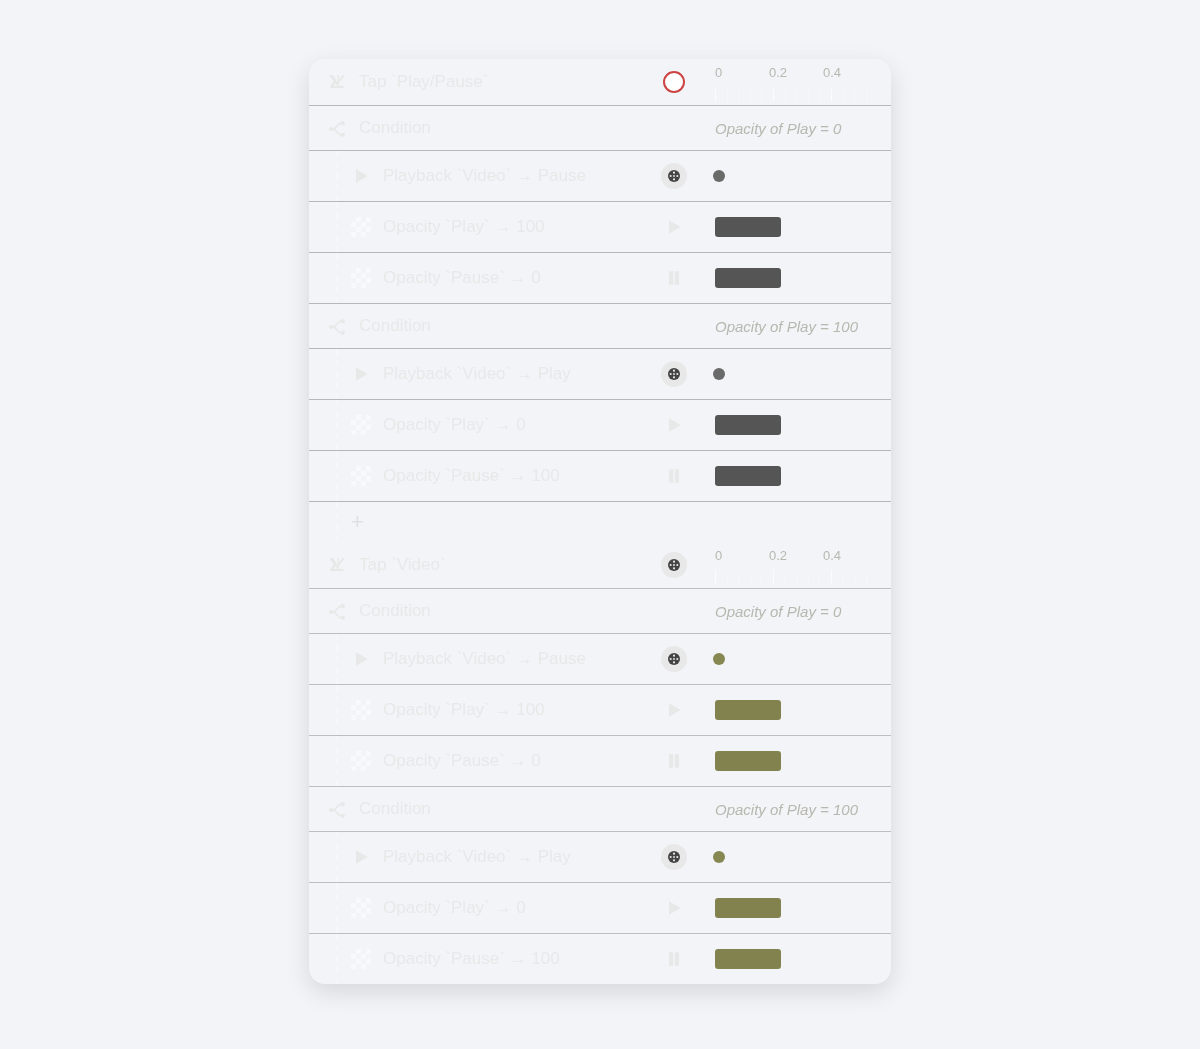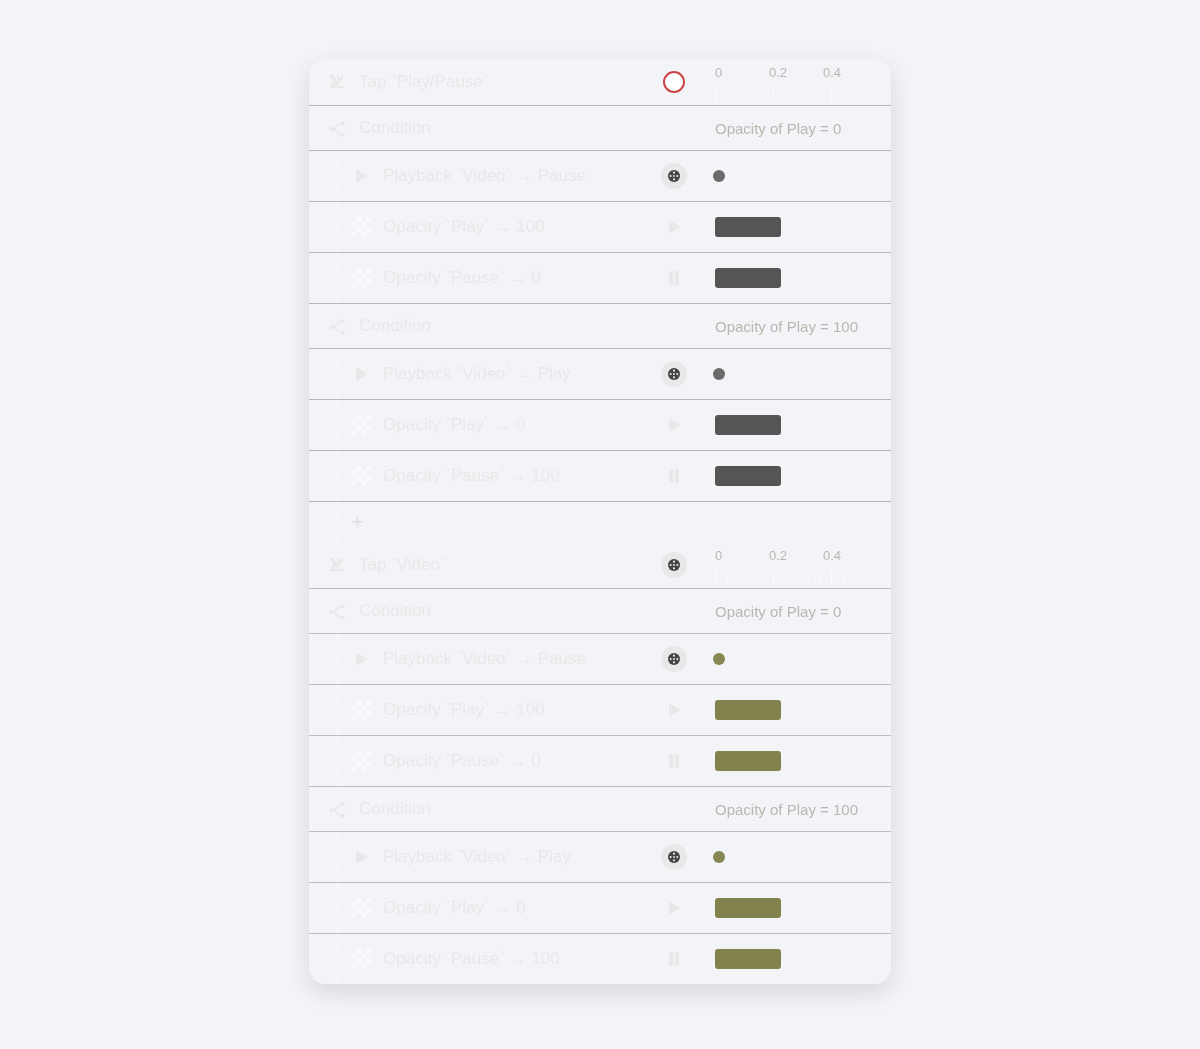--- a/index.html
+++ b/index.html
@@ -52,21 +52,21 @@
     position: relative;
   }
   .left-bg, .right-bg {
     position: absolute; inset: 0; z-index: 0;
   }
   .left > *, .right > * { position: relative; z-index: 1; }
 
   
   .row.trigger .left, .row.trigger .right { height: 46px; }
   .row.condition .left { height: 44px; }
-  .row.condition .right { height: 44px; }
+  .row.condition .right { height: 44px; font-style: italic; }
 
   
   .section-dark .row.condition .left .left-bg { background: #3e3e3e; }
   .section-olive .row.condition .left .left-bg { background: #77773e; }
 
   
   .indent {
     width: 24px;
     display: flex; align-items: center; justify-content: center;
     flex: 0 0 24px;

